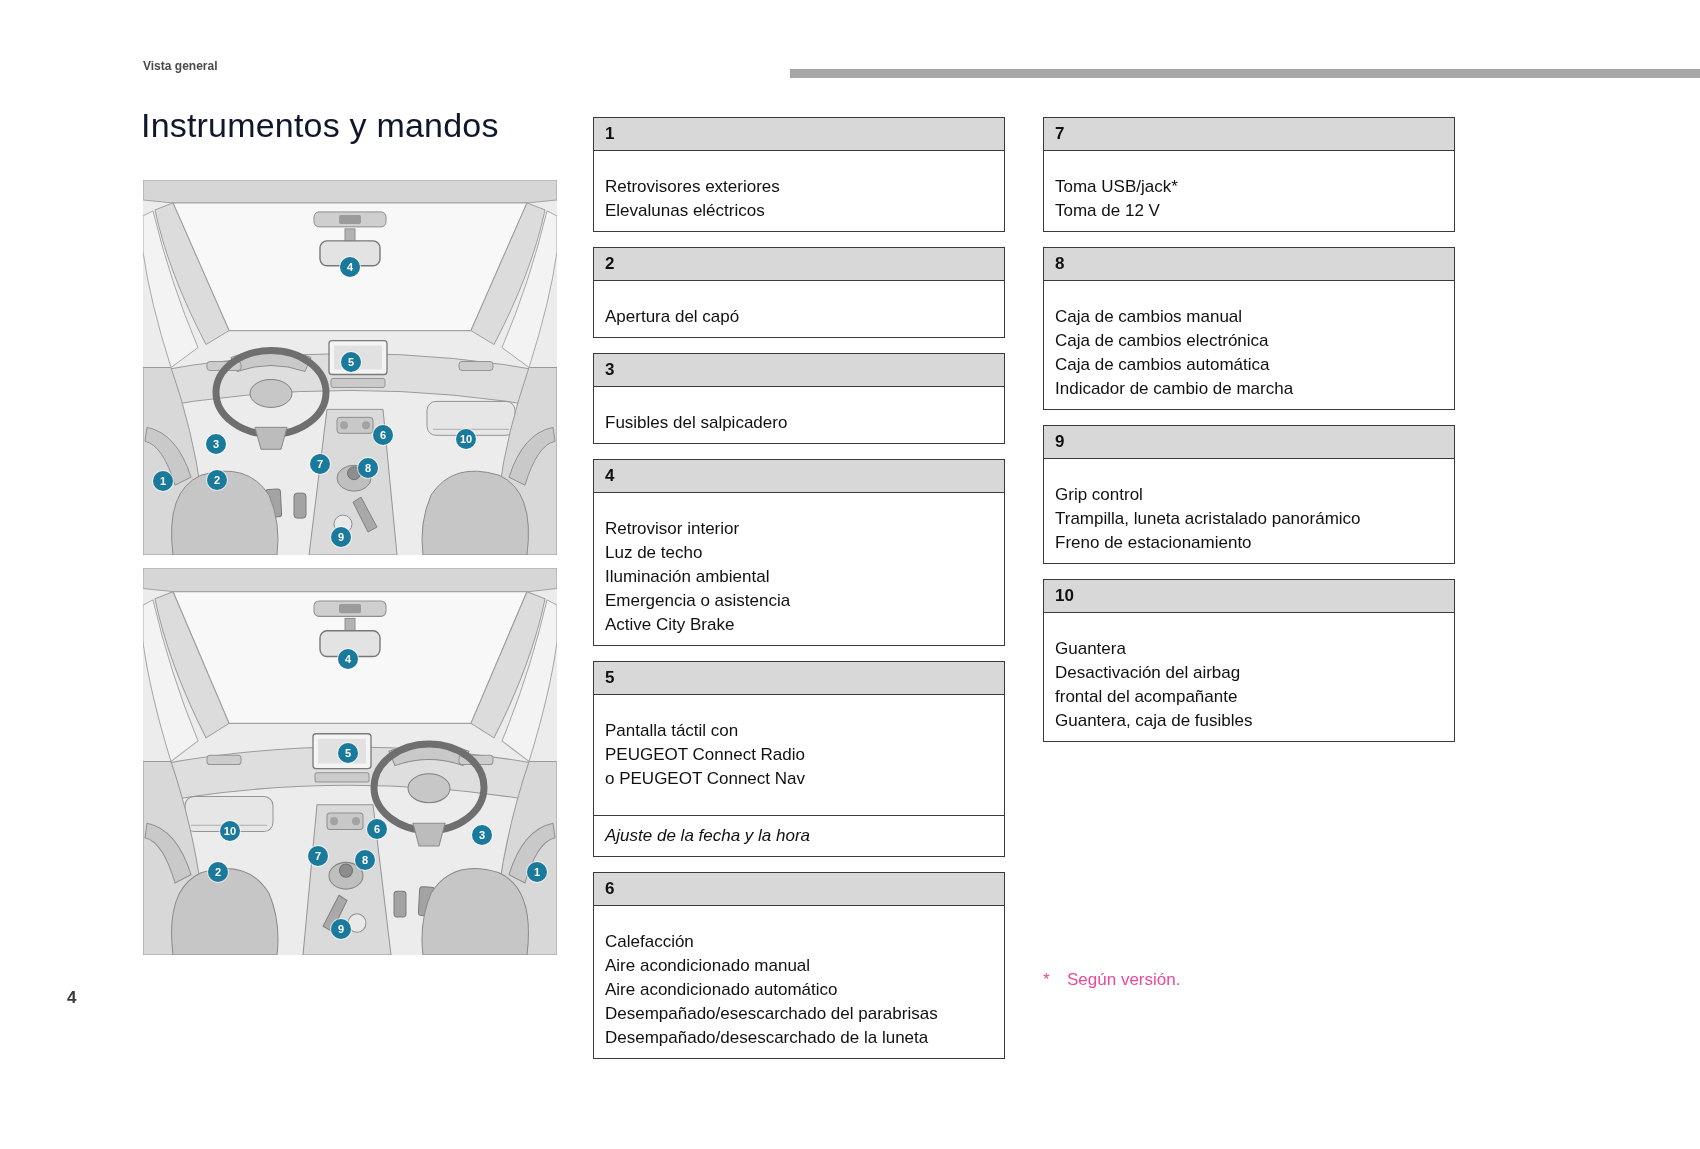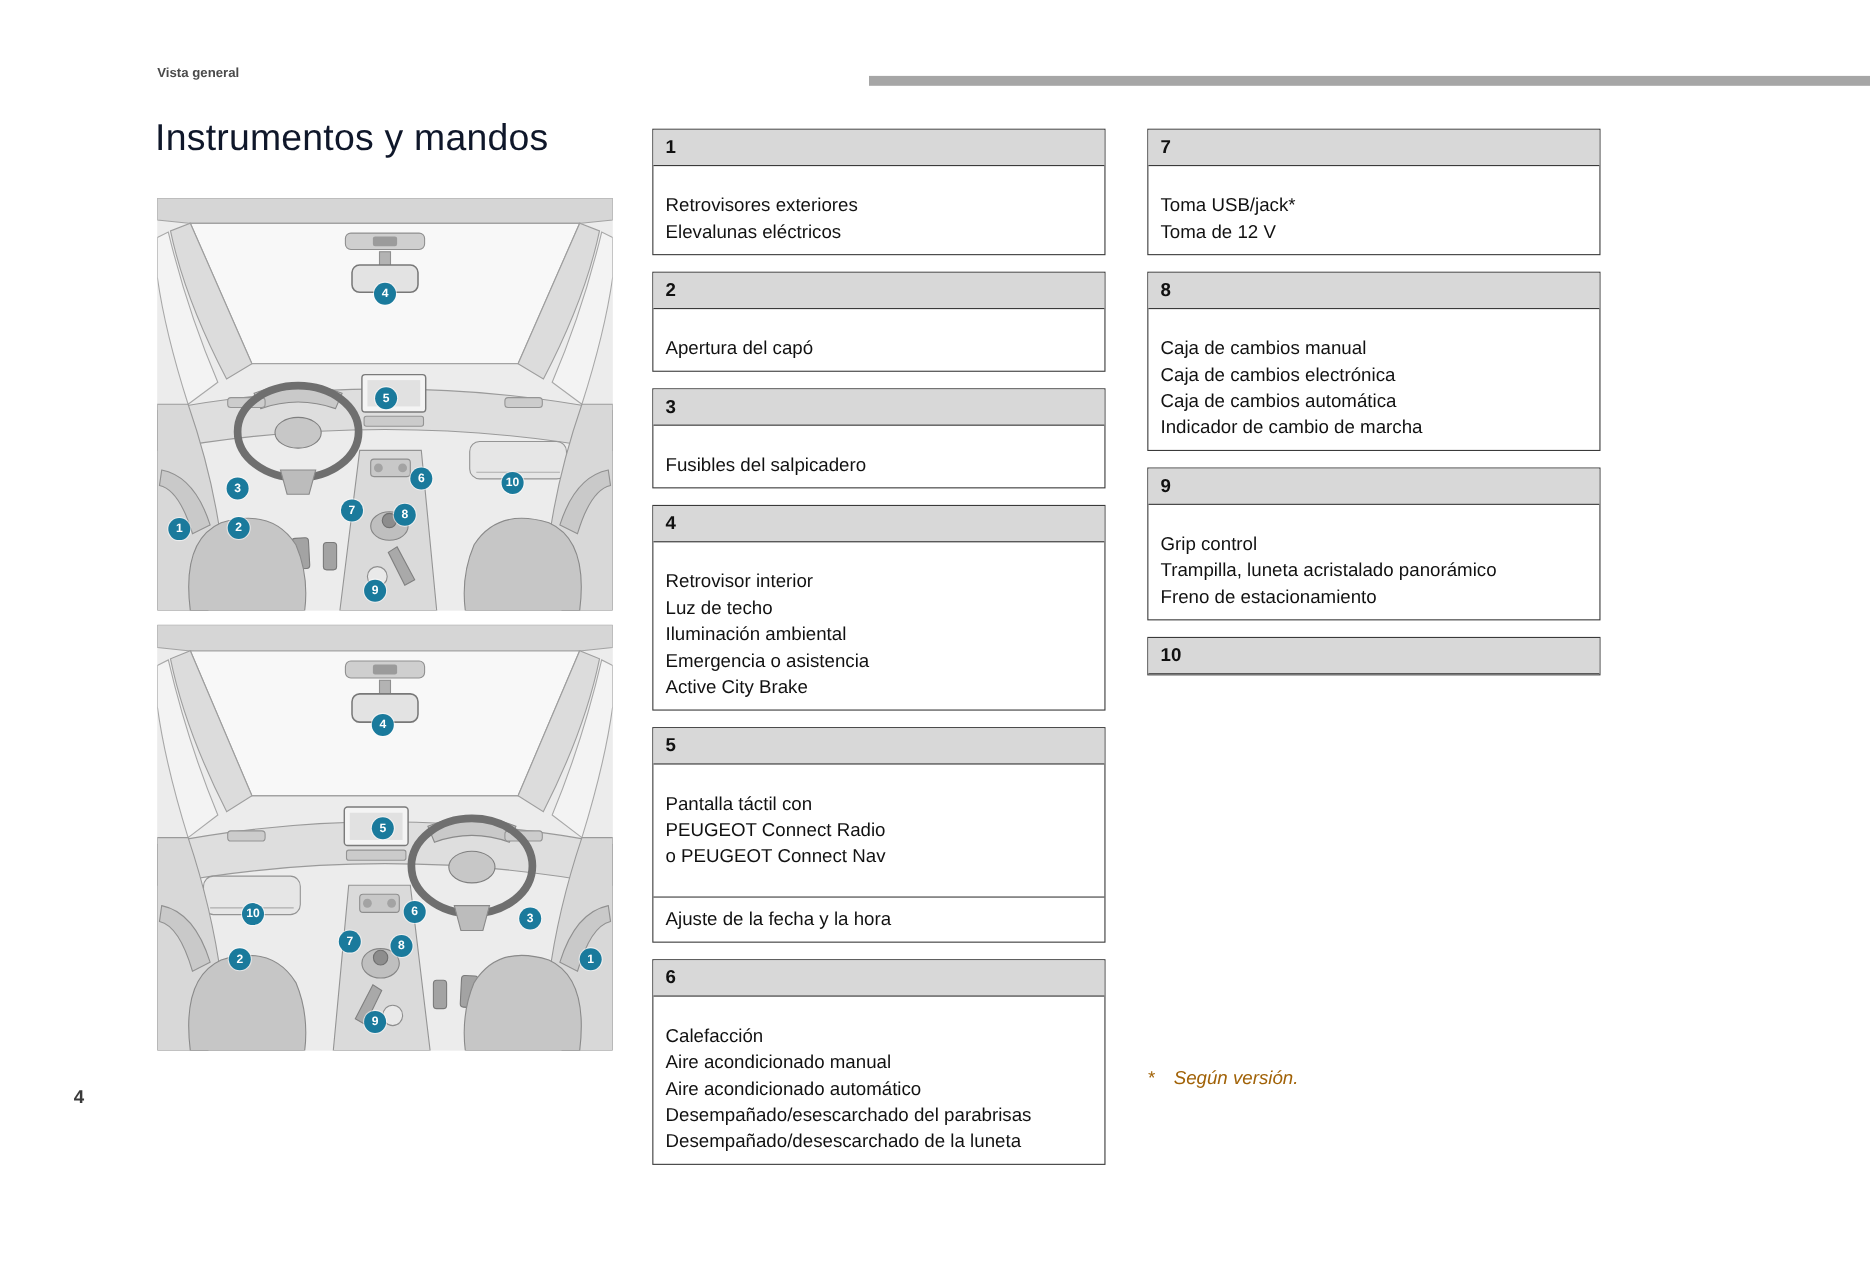--- a/index.html
+++ b/index.html
@@ -61,25 +61,26 @@
     border-bottom:1px solid var(--table-border, #3a3a3a);
     font-weight:bold; font-size:17px;
     padding:6px 11px;
   }
   .table-body {
     padding:8px 11px;
     font-size:17px; line-height:24px;margin-top:16px;
   }
   .table-body + .table-body {
     border-top:1px solid var(--table-border, #3a3a3a);
+    font-style:italic;
   }
 
   .footnote {
     position:absolute; left:1043px; top:970px;
-    font-size:17px; color:#a16207;font-style:italic;
+    font-size:17px; color:#ec4899;
   }
   .footnote .mark { display:inline-block; width:24px; }
 
   .page-number {
     position:absolute; left:67px; top:988px;
     font-size:17px; font-weight:bold; color:#3a3a3a;
   }
   .defs-holder { position:absolute; width:0; height:0; overflow:hidden; }
 </style>
 </head>
@@ -240,20 +241,26 @@
     <section class="table">
       <div class="table-header">9</div>
       <div class="table-body">
         <div class="line">Grip control</div>
         <div class="line">Trampilla, luneta acristalado panorámico</div>
         <div class="line">Freno de estacionamiento</div>
       </div>
     </section>
     <section class="table">
       <div class="table-header">10</div>
+      <div class="table-body">
+        <div class="line">Guantera</div>
+        <div class="line">Desactivación del airbag</div>
+        <div class="line">frontal del acompañante</div>
+        <div class="line">Guantera, caja de fusibles</div>
+      </div>
     </section>
   </div>
 
 <div class="footnote">
   <span class="mark">*</span><span>Según versión.</span>
 </div>
 
 <div class="page-number">4</div>
 
 </body></html>

